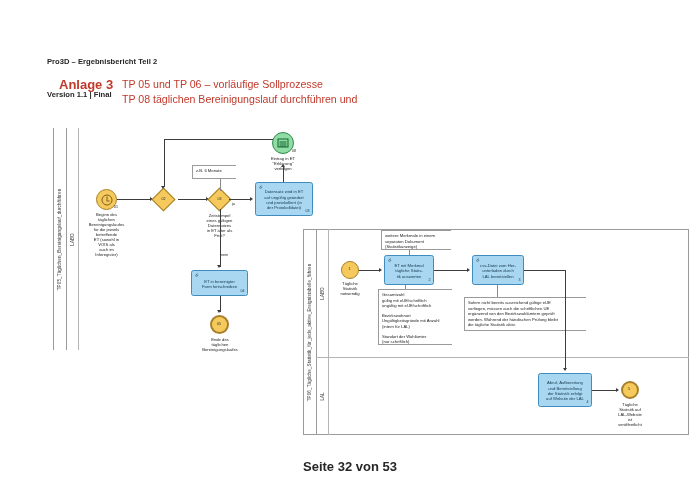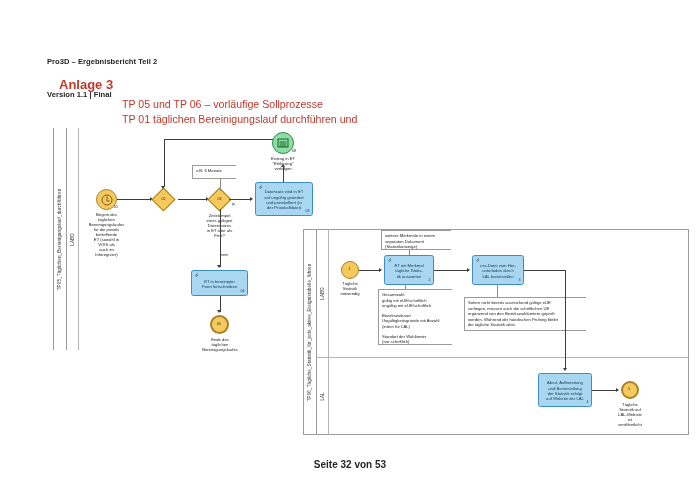--- a/index.html
+++ b/index.html
@@ -47,31 +47,30 @@
     width: 63px;
     flex: 0 0 63px;
     line-height: 15px;
     color: #c0392b;
     margin-left: 12px;
   }
   .anlage-lines {
     font-size: 10.6px;
     line-height: 15px;
     color: #c0392b;
-    margin-top: 20px;
   }
   .anlage-lines div { white-space: nowrap; }
 
   .footer {
     position: absolute;
     left: 0;
     right: 0;
     top: 459px;
     text-align: center;
-    font-size: 10px;
+    font-size: 13px;
     font-weight: bold;
     color: #262626;
   }
 
   
   .pool {
     position: absolute;
     border: 1px solid #9a9a9a;
     background: #ffffff;
     box-sizing: border-box;
@@ -271,21 +270,21 @@
 
   <div class="doc-header">
     <div>Pro3D – Ergebnisbericht Teil 2</div>
     <div>Version 1.1 | Final</div>
   </div>
 
   <div class="anlage-block">
     <div class="anlage-label">Anlage 3</div>
     <div class="anlage-lines">
       <div>TP 05 und TP 06 – vorläufige Sollprozesse</div>
-      <div>TP 01 täglichen Bereinigungslauf durchführen und</div>
+      <div>TP 08 täglichen Bereinigungslauf durchführen und</div>
     </div>
   </div>
 
   <div class="pool" style="left:53px; top:128px; width:262px; height:222px; border-top:none; border-bottom:none; border-right:none;">
   </div>
 
   <div class="ln lnv" style="left:53px; top:128px; height:222px; background:#9a9a9a;"></div>
   <div class="ln lnv" style="left:66px; top:128px; height:222px; background:#9a9a9a;"></div>
   <div class="ln lnv" style="left:78px; top:128px; height:222px; background:#b5b5b5;"></div>
 

